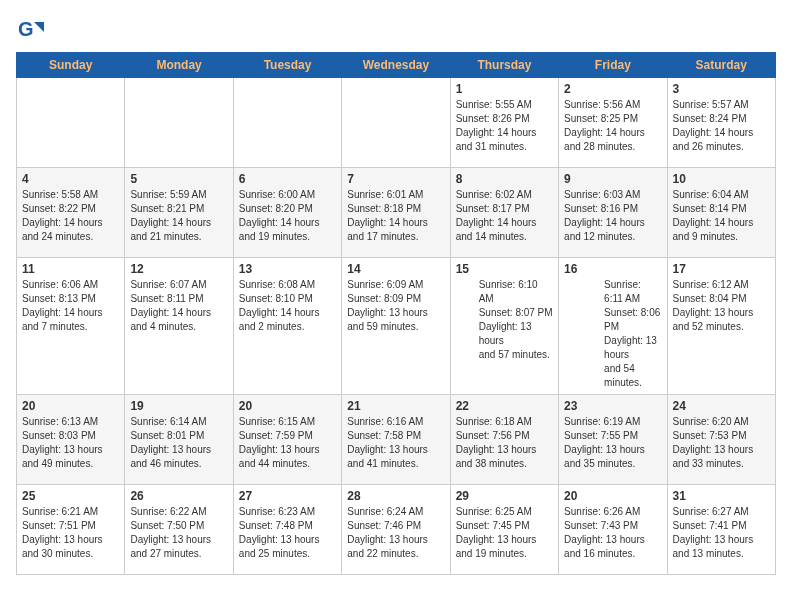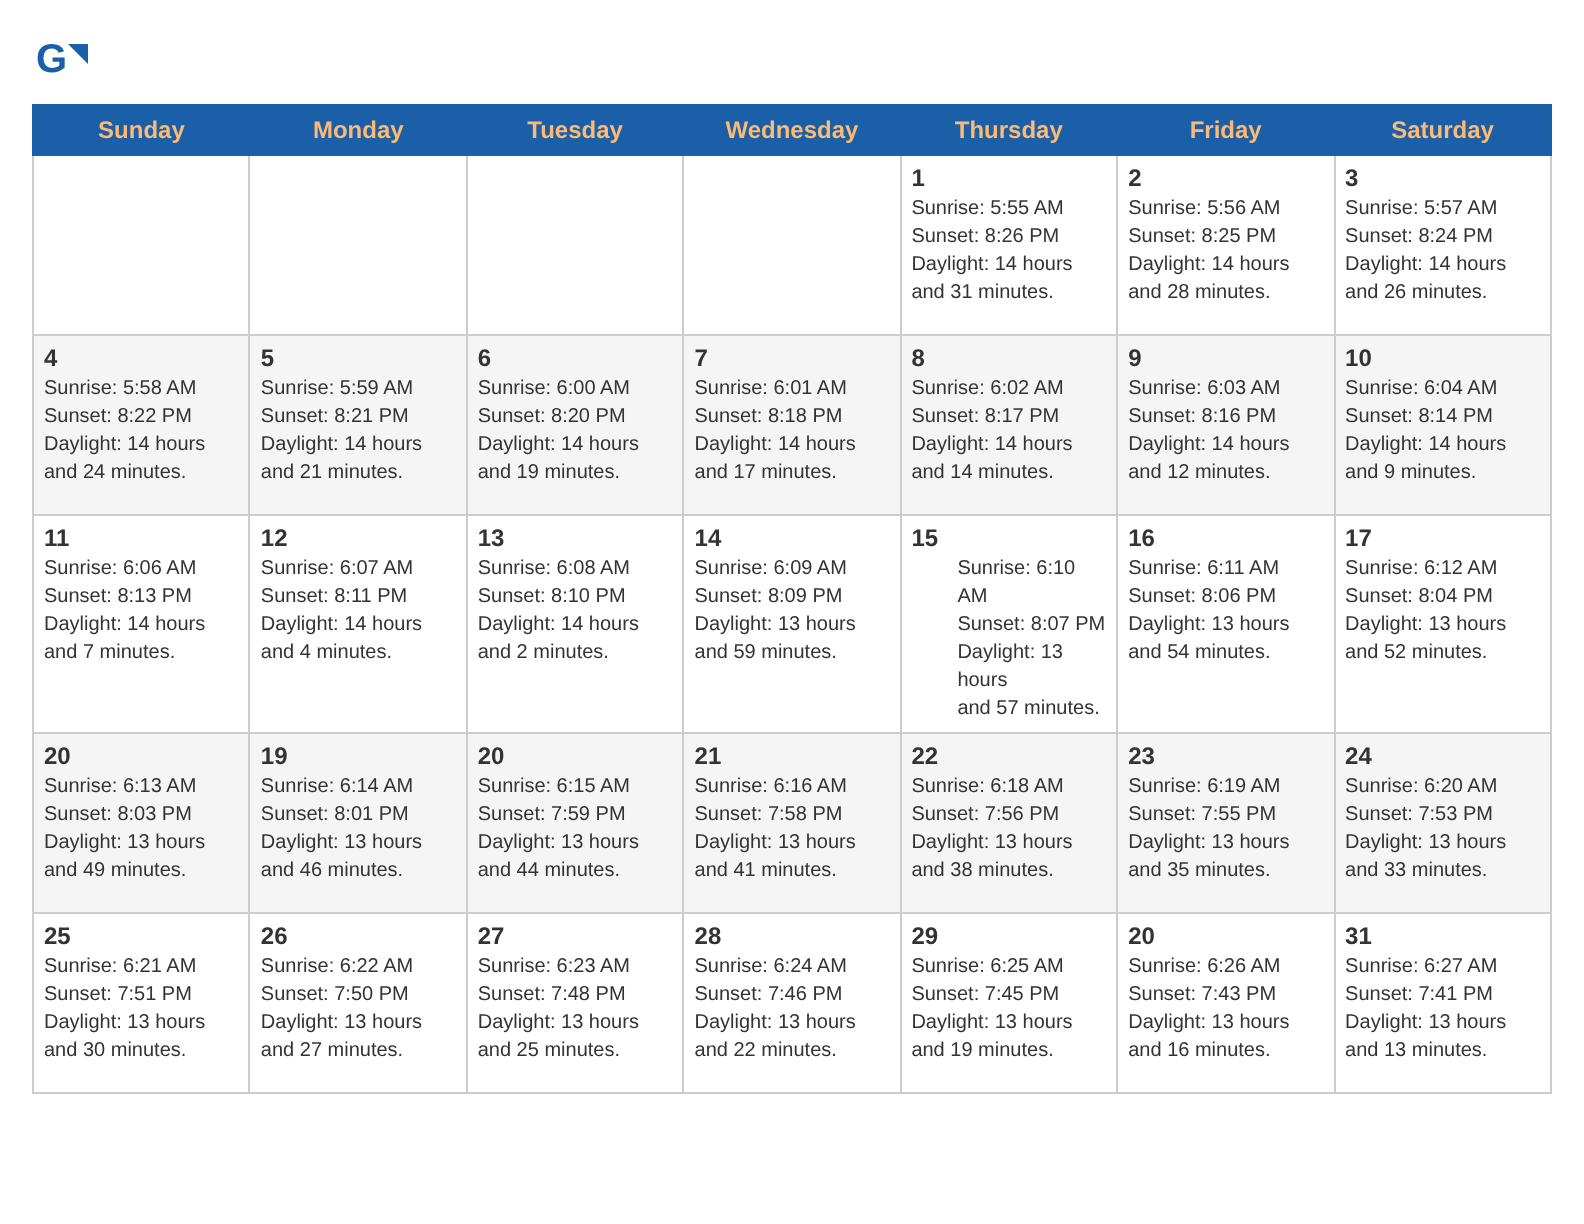--- a/index.html
+++ b/index.html
@@ -222,21 +222,21 @@
         </td>
         <td>
           <span class="day-number">15</span>
           <div class="cell-content" style="white-space: pre-line; margin-left: 23px;">Sunrise: 6:10 AM
 Sunset: 8:07 PM
 Daylight: 13 hours
 and 57 minutes.</div>
         </td>
         <td>
           <span class="day-number">16</span>
-          <div class="cell-content" style="white-space: pre-line;">Sunrise: 6:11 AM
+          <div class="cell-content" style="white-space: pre-line; margin-left: 40px;">Sunrise: 6:11 AM
 Sunset: 8:06 PM
 Daylight: 13 hours
 and 54 minutes.</div>
         </td>
         <td>
           <span class="day-number">17</span>
           <div class="cell-content" style="white-space: pre-line;">Sunrise: 6:12 AM
 Sunset: 8:04 PM
 Daylight: 13 hours
 and 52 minutes.</div>

